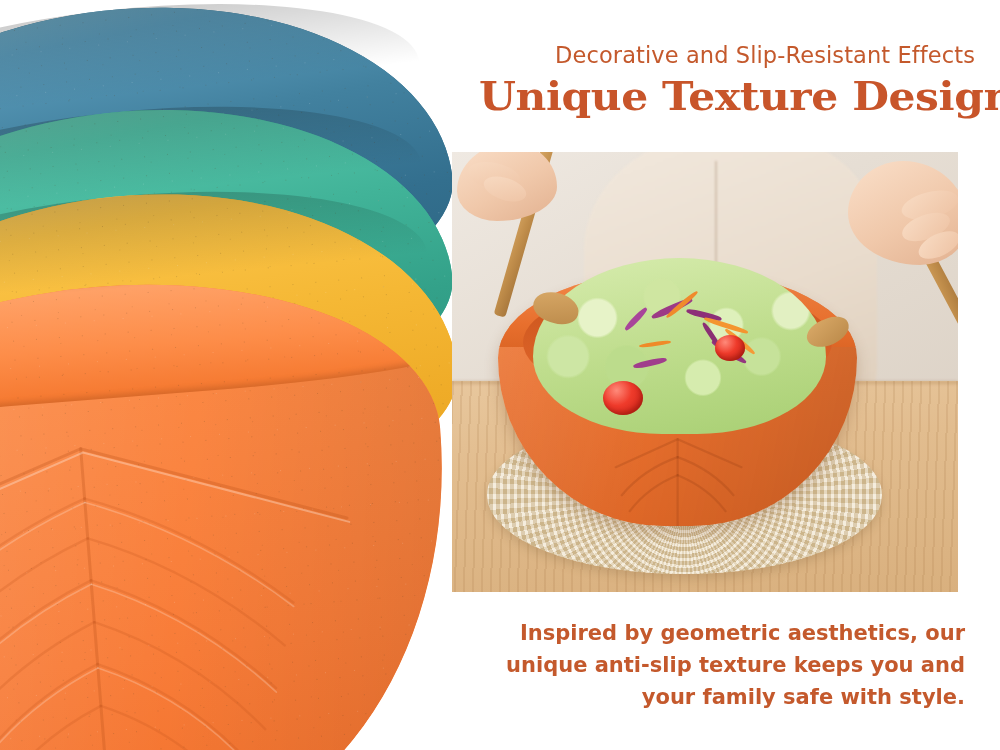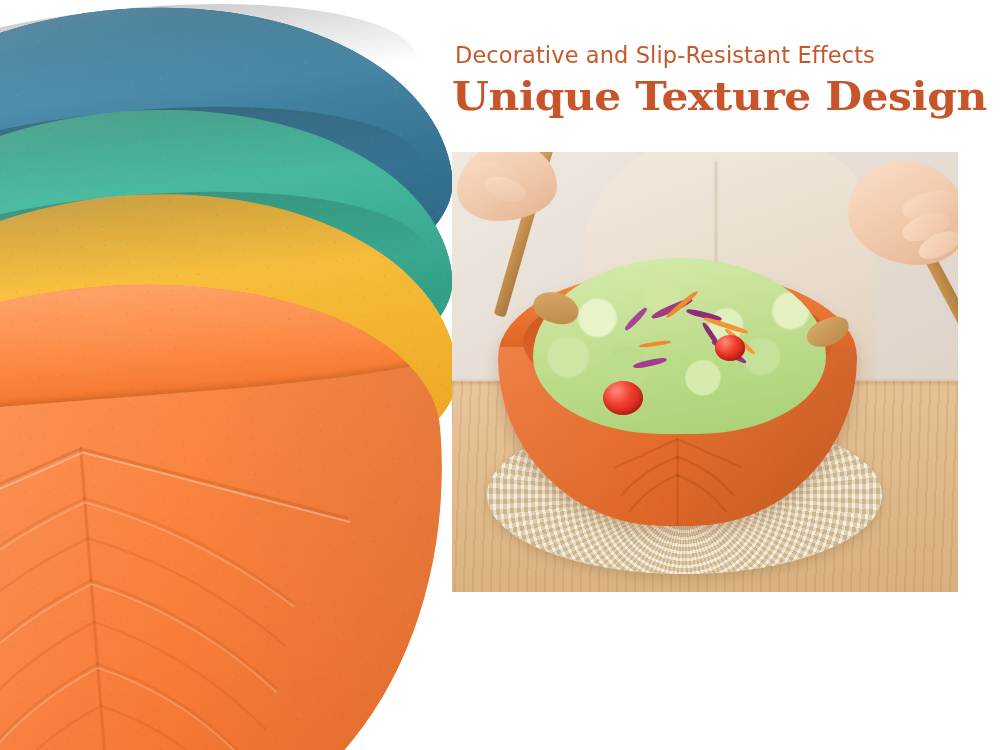--- a/index.html
+++ b/index.html
@@ -142,20 +142,21 @@
   }
   .leaf-texture svg { width: 100%; height: 100%; display: block; }
 
   
   .right-col {
     position: absolute;
     left: 452px;
     top: 0;
     width: 548px;
     height: 750px;
+    text-align: right;
   }
 
   .eyebrow {
     position: absolute;
     left: 3px;
     top: 42px;
     width: 520px;
     font-family: "DejaVu Sans", sans-serif;
     font-size: 22.5px;
     font-weight: 400;
@@ -492,16 +493,17 @@
         <span class="finger fl2"></span>
       </div>
       <div class="hand hand-r">
         <span class="finger fr1"></span>
         <span class="finger fr2"></span>
         <span class="finger fr3"></span>
       </div>
 
     </div>
 
+    <div class="body-copy">Inspired by geometric aesthetics, our unique anti-slip texture keeps you and your family safe with style.</div>
 
   </div>
 
 </div>
 
 </body></html>

